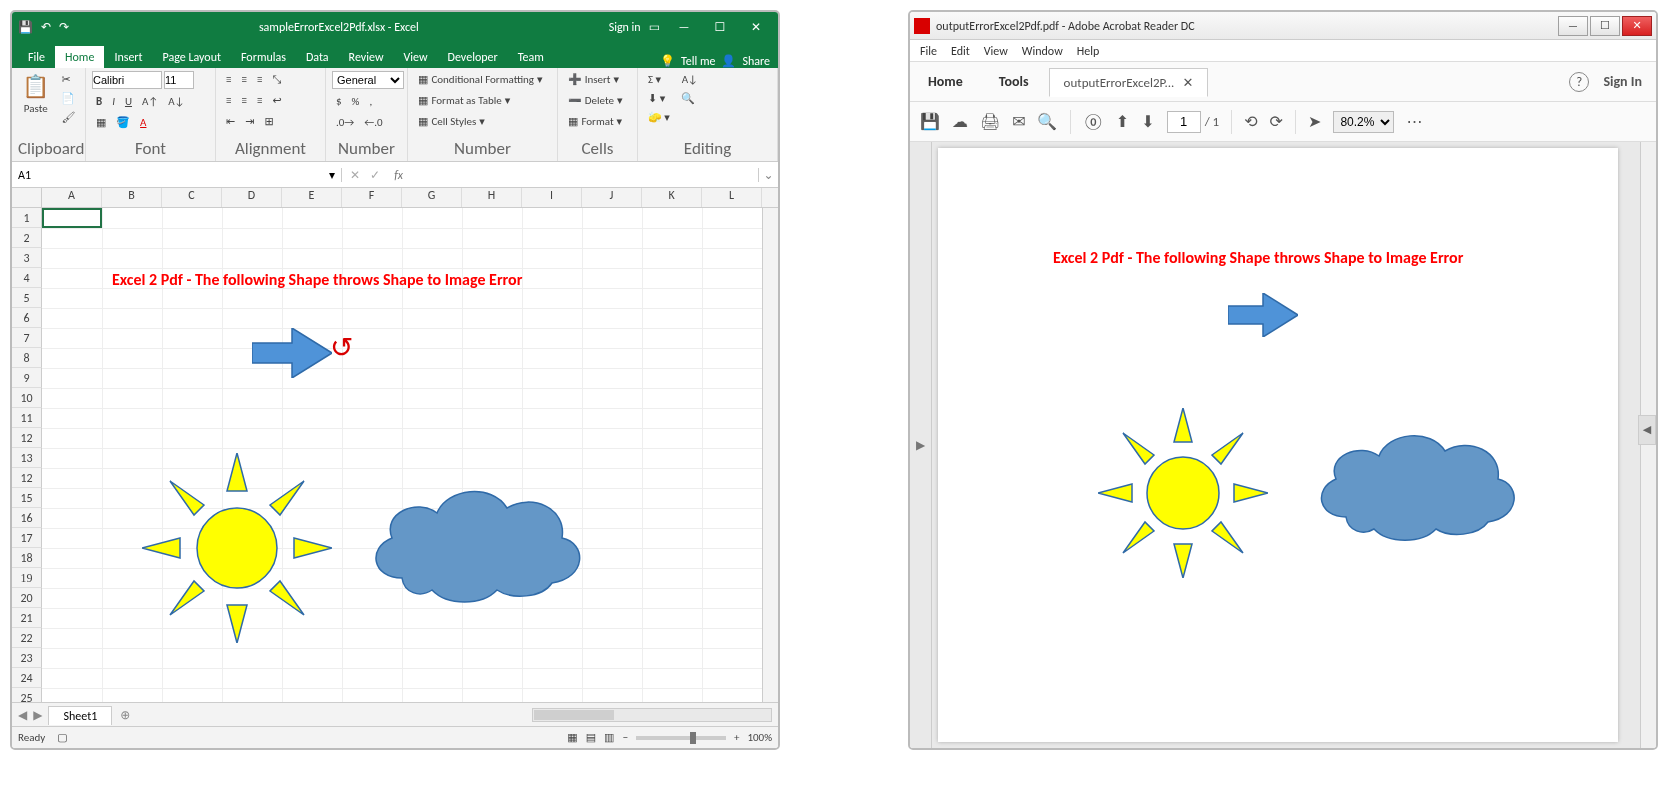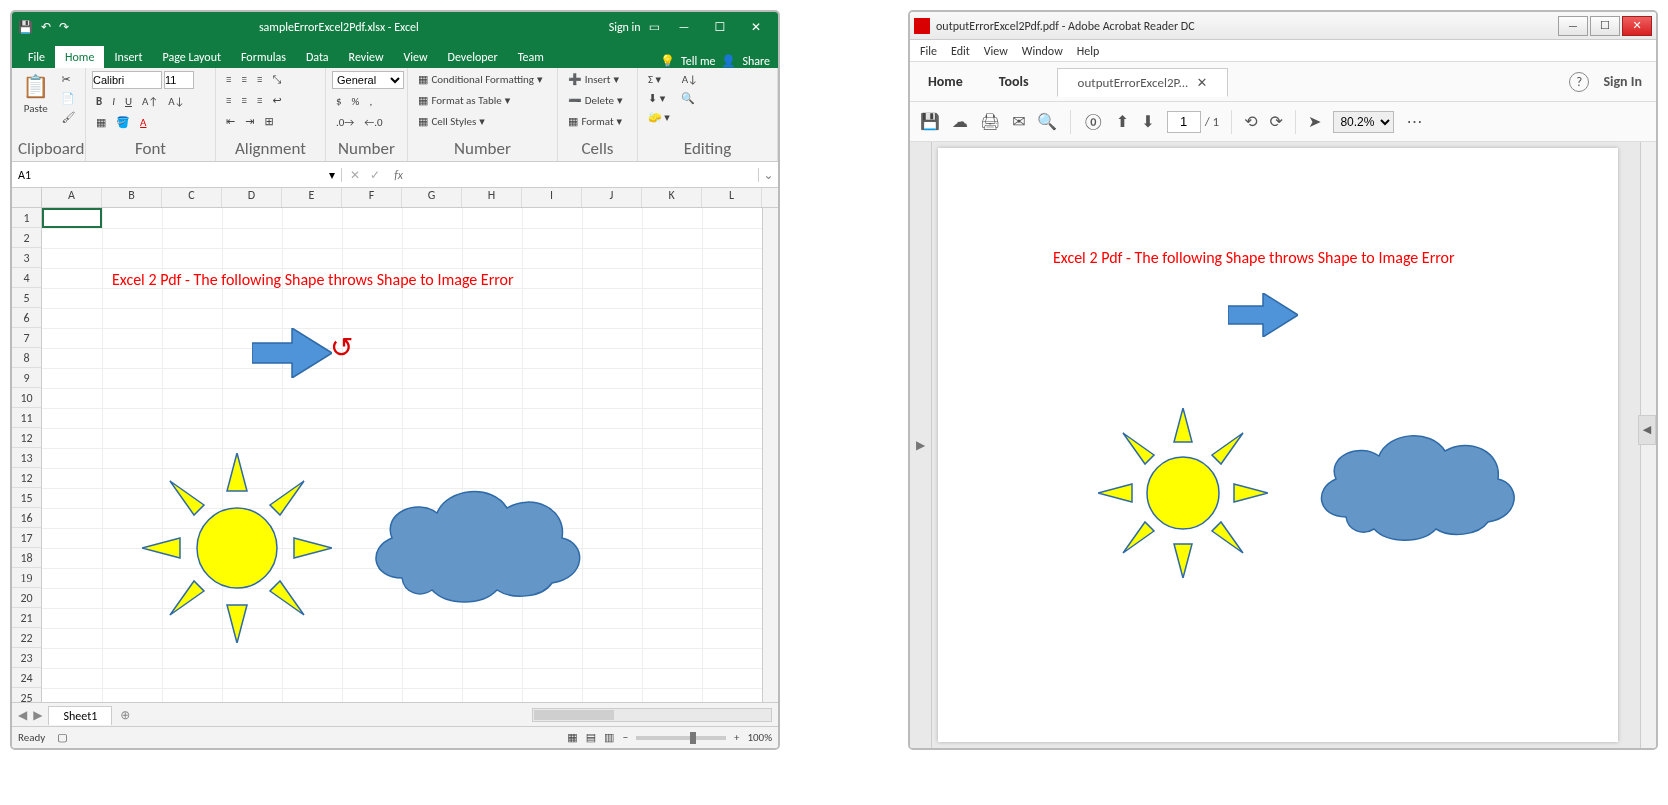--- a/index.html
+++ b/index.html
@@ -76,21 +76,21 @@
   .grid { position:absolute; inset:0; }
   .colhead { display:flex; height:20px; font-size:12px; color:#444; border-bottom:1px solid #ccc; background:#f3f3f3;}
   .colhead .corner{width:30px; border-right:1px solid #ccc;}
   .colhead .ch{width:60px; text-align:center; border-right:1px solid #ddd;}
   .rows{ position:absolute; top:20px; left:0; right:16px; bottom:0;}
   .rowhead { position:absolute; left:0; width:30px; background:#f3f3f3; text-align:center; font-size:12px; color:#444; border-right:1px solid #ccc; border-bottom:1px solid #ddd;}
   .rowline { position:absolute; left:30px; right:0; height:0; border-bottom:1px solid #eee;}
   .colline { position:absolute; top:0; bottom:0; width:0; border-right:1px solid #eee;}
   .sel-cell{ position:absolute; border:2px solid #217346; background:#fff;}
   .vscroll{ position:absolute; top:20px; right:0; bottom:0; width:16px; background:#f3f3f3; border-left:1px solid #ccc;}
-  .redtext{ position:absolute; color:#ff0000; font-size:16px; font-weight:400; white-space:nowrap;}
+  .redtext{ position:absolute; color:#ff0000; font-size:16px; font-weight:700; white-space:nowrap;}
   .sheet-tabs{ display:flex; align-items:center; border-top:1px solid #ccc; height:24px; font-size:12px; background:#f3f3f3;}
   .sheet-tabs .navs{ padding:0 6px; color:#888; display:flex; gap:6px;}
   .sheet-tabs .stab{ background:#fff; border:1px solid #ccc; border-bottom:none; padding:2px 14px; position:relative; top:1px;}
   .sheet-tabs .plus{ padding:0 8px; color:#888; cursor:pointer;}
   .hscroll{ flex:1; display:flex; align-items:center; justify-content:flex-end; padding-right:6px;}
   .hscroll .track{ width:240px; height:14px; background:#e9e9e9; border:1px solid #ccc; position:relative;}
   .hscroll .thumb{ position:absolute; left:1px; top:1px; height:10px; width:80px; background:#cfcfcf;}
   .statusbar{ display:flex; align-items:center; height:22px; font-size:11px; color:#444; background:#f3f3f3; border-top:1px solid #ccc; padding:0 6px; gap:12px;}
   .statusbar .right{ margin-left:auto; display:flex; gap:8px; align-items:center;}
   .zoom-slider{ width:90px; height:4px; background:#ccc; position:relative;}
@@ -107,21 +107,21 @@
     gap:6px;
   }
   .acro-titlebar .pdfic{ width:16px;height:16px;background:#d80000;display:inline-block;}
   .acro-titlebar .title{ flex:1; }
   .acro-titlebar .winbtn{ display:flex;}
   .acro-titlebar .winbtn div{ width:30px; height:20px; border:1px solid #a0a0a0; margin-left:2px; display:flex; align-items:center; justify-content:center; background:linear-gradient(#fdfdfd,#e5e5e5); font-size:11px; cursor:pointer;}
   .acro-titlebar .winbtn .close{ background:linear-gradient(#ef6060,#d82020); color:#fff; border-color:#a02020;}
   .acro-menu{ height:22px; display:flex; gap:14px; padding:0 10px; font-size:12px; color:#333; align-items:center; border-bottom:1px solid #ddd;}
   .acro-tabs{ height:40px; display:flex; align-items:center; font-size:14px; border-bottom:1px solid #ddd; background:#fafafa;}
   .acro-tabs .ht{ padding:0 18px; font-weight:600; color:#333;}
-  .acro-tabs .doctab{ margin-left:10px; background:#fff; border:1px solid #ccc; border-bottom-color:#fff; padding:6px 20px; display:flex; gap:8px; align-items:center; font-size:13px; color:#555; position:relative; top:1px;}
+  .acro-tabs .doctab{ margin-left:2px; background:#fff; border:1px solid #ccc; border-bottom-color:#fff; padding:6px 14px; display:flex; gap:8px; align-items:center; font-size:13px; color:#555; position:relative; top:1px;}
   .acro-tabs .right{ margin-left:auto; display:flex; gap:14px; padding-right:14px; align-items:center; color:#555;}
   .acro-tb{ height:40px; border-bottom:1px solid #ddd; display:flex; align-items:center; gap:12px; padding:0 10px; color:#555; background:#fafafa;}
   .acro-tb .sep{ width:1px; height:24px; background:#ddd;}
   .acro-tb .ib{ cursor:pointer; font-size:16px;}
   .acro-tb .pbox{ display:flex; align-items:center; gap:4px; font-size:13px;}
   .acro-tb .pbox input{ width:34px; border:1px solid #bbb; text-align:center; height:22px; font-size:13px;}
   .acro-tb .zoom{ border:1px solid #bbb; height:22px; font-size:12px; padding:0 2px;}
   .acro-doc{ flex:1; position:relative; background:#e9e9e9; display:flex;}
   .acro-side{ width:22px; background:#e9e9e9; border-right:1px solid #ccc; display:flex; align-items:center; justify-content:center;}
   .acro-side .tri{ color:#777; font-size:12px;}

